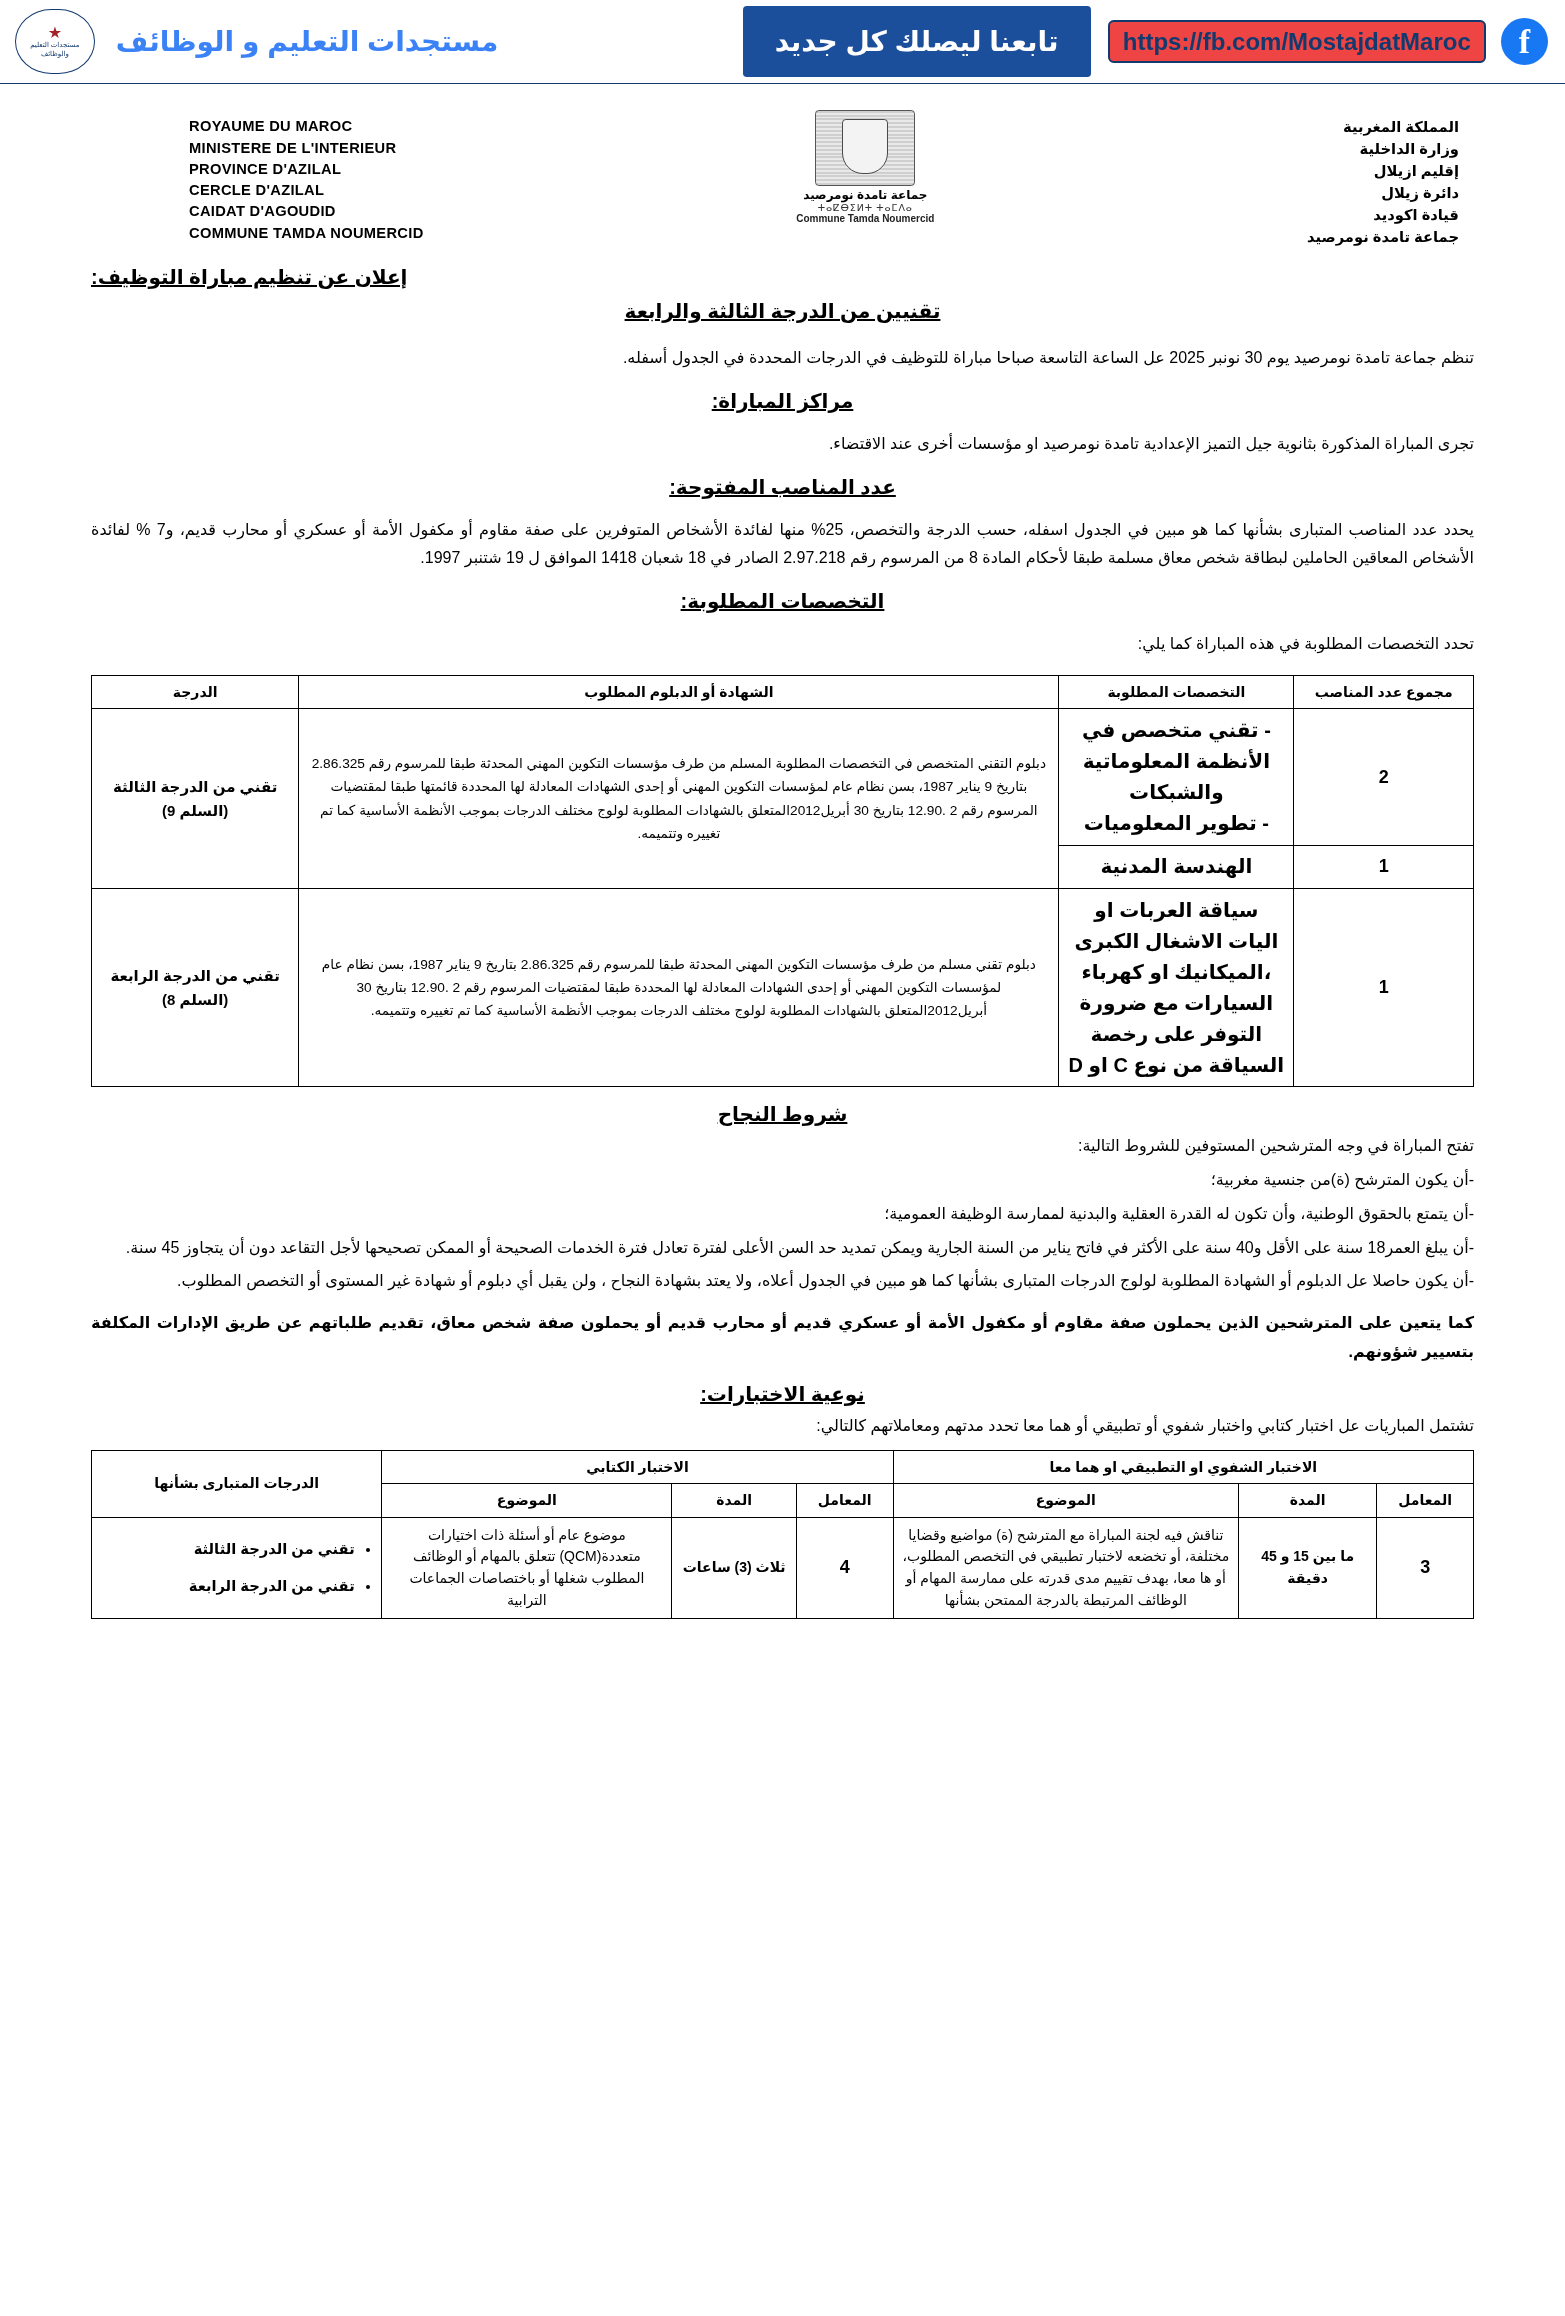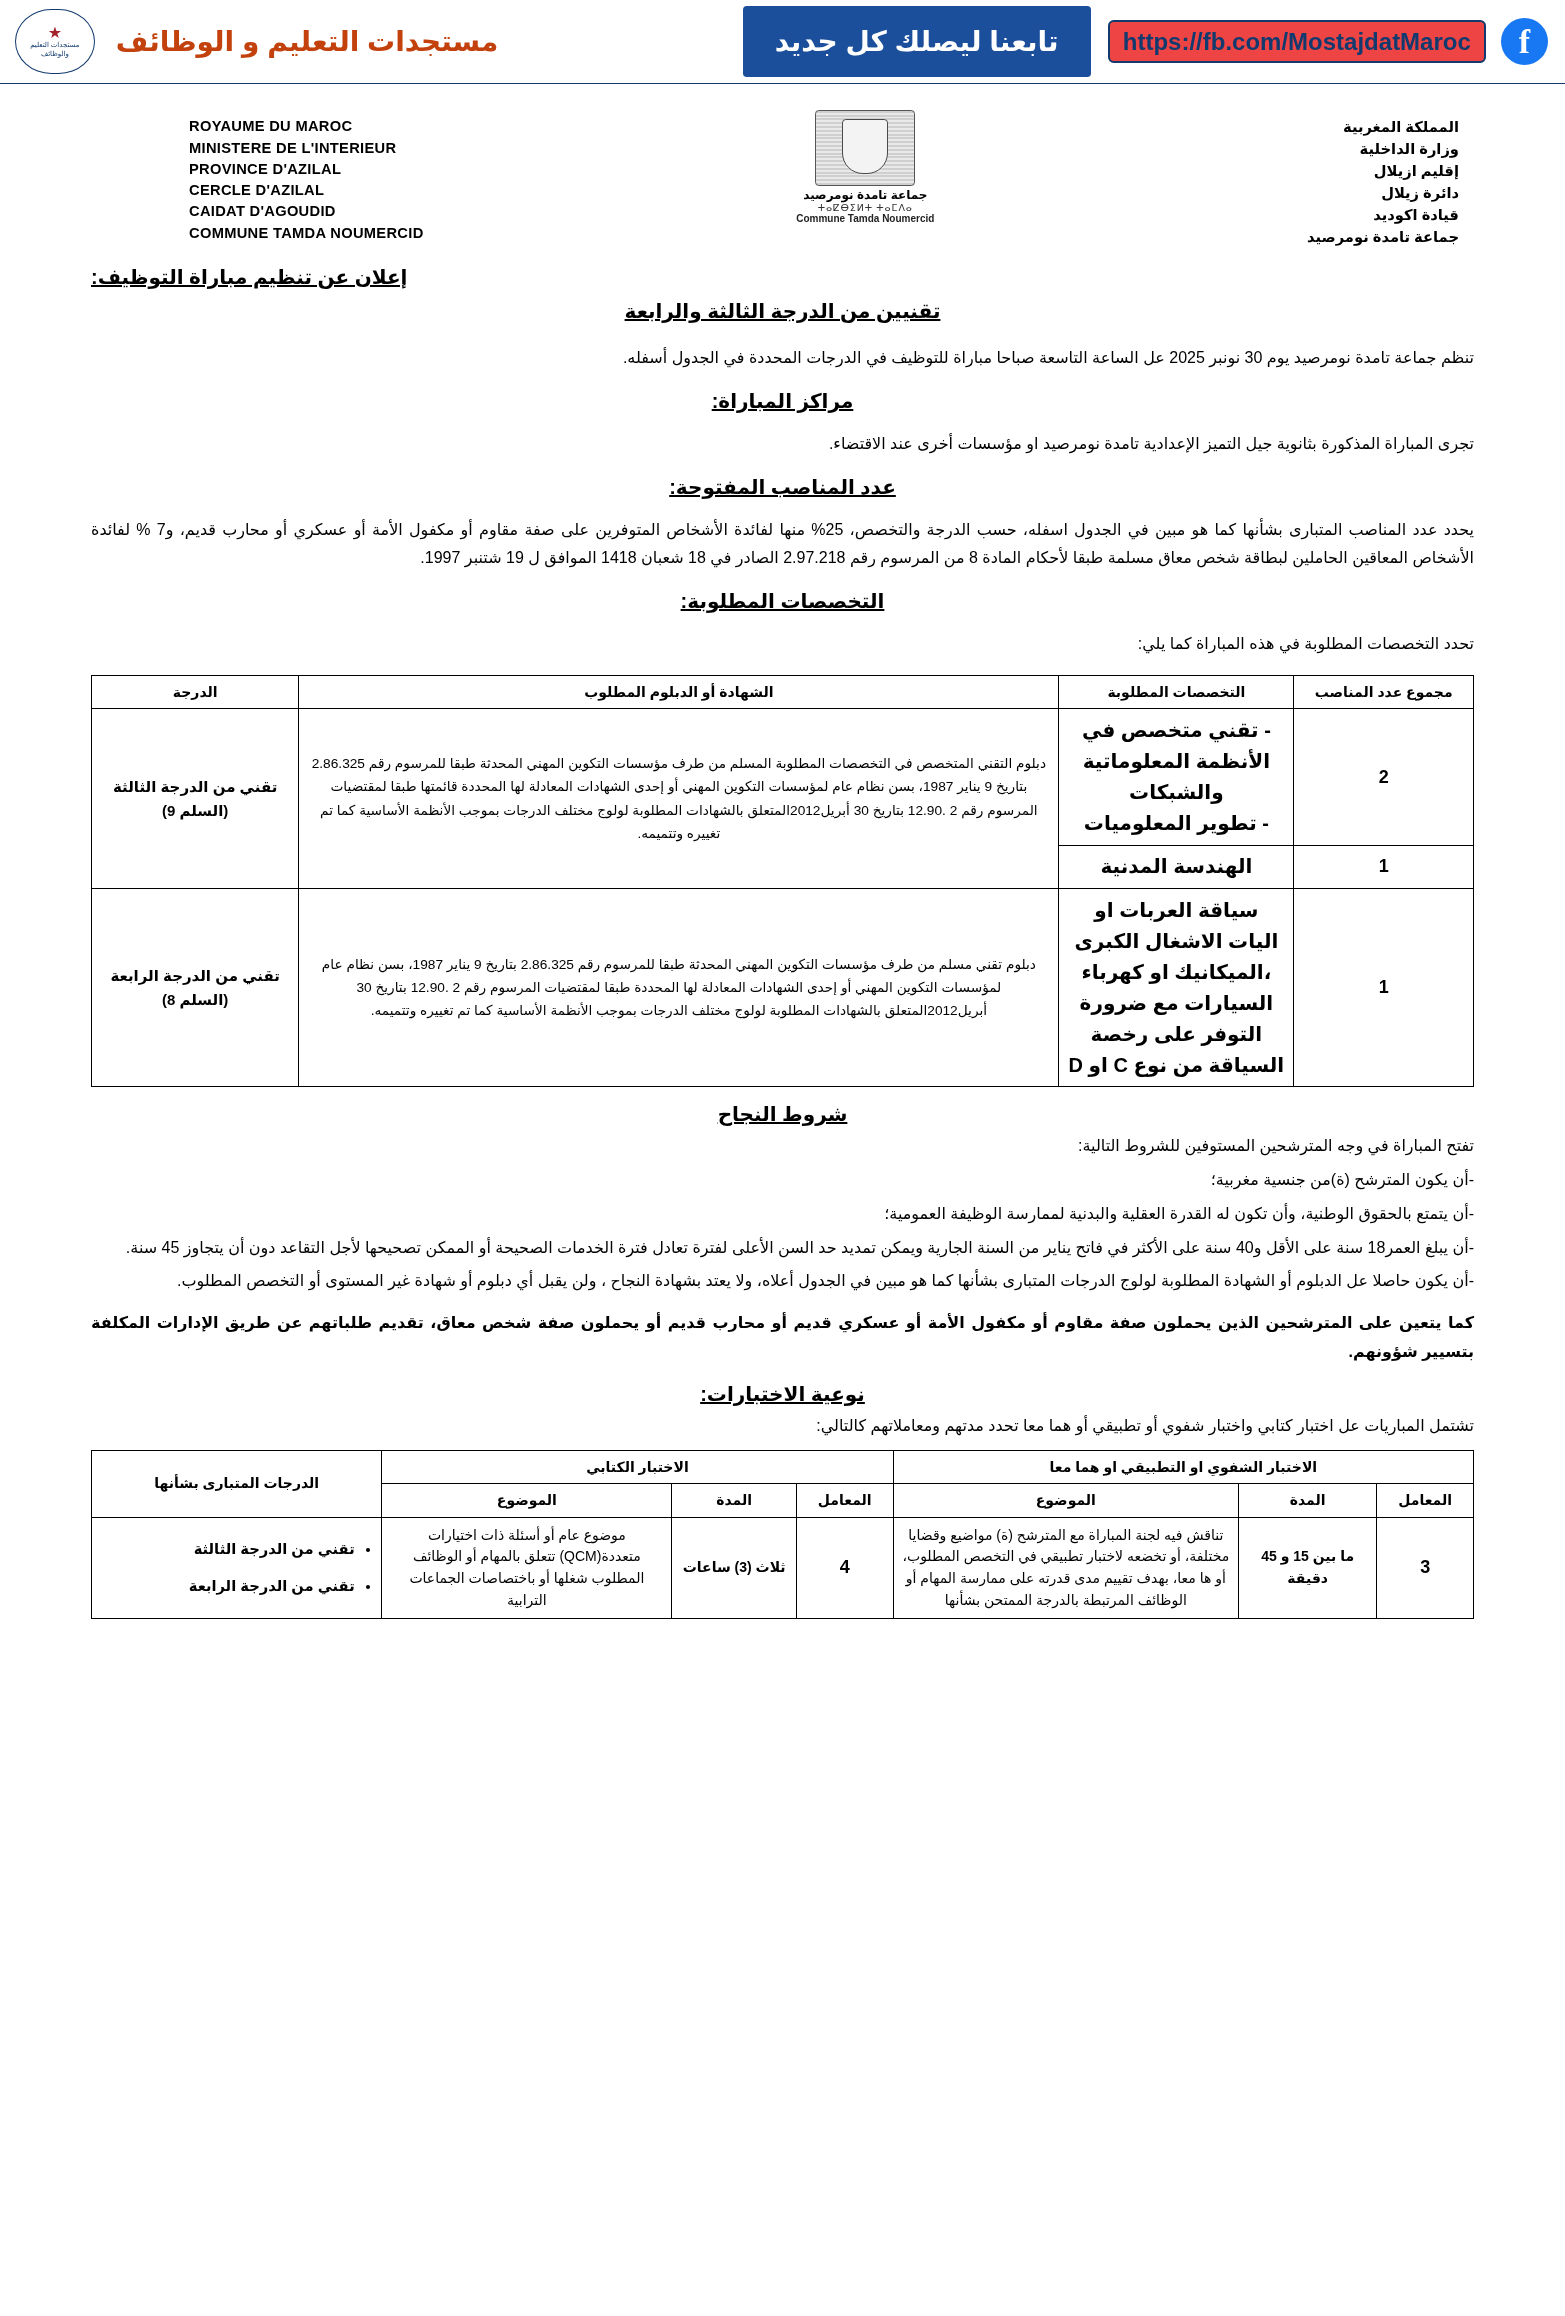--- a/index.html
+++ b/index.html
@@ -39,21 +39,21 @@
     background:#1b4f9c;color:#fff;
     display:flex;align-items:center;justify-content:center;
     padding:0 32px;margin:5.7px 0;
     border-radius:3.8px;
     font-size:28px;font-weight:bold;
   }
   .banner-right{
     flex:1 1 auto;display:flex;align-items:center;justify-content:flex-end;gap:21px;padding:0 15px;
   }
   .banner-title{
-    font-size:28px;font-weight:bold;color:#c2410c;
+    font-size:28px;font-weight:bold;color:#3b82f6;
   }
   .crest{
     width:74px;height:59px;border:1.9px solid #123a6e;border-radius:50%/55%;
     display:flex;flex-direction:column;align-items:center;justify-content:center;
     font-size:7.6px;color:#123a6e;line-height:1.15;text-align:center;padding:1.9px;
     background:#fff;
   }
   .crest .c-top{font-size:16px;line-height:1;color:#a3232a;}
   .crest .c-txt{font-size:7px;}
 

